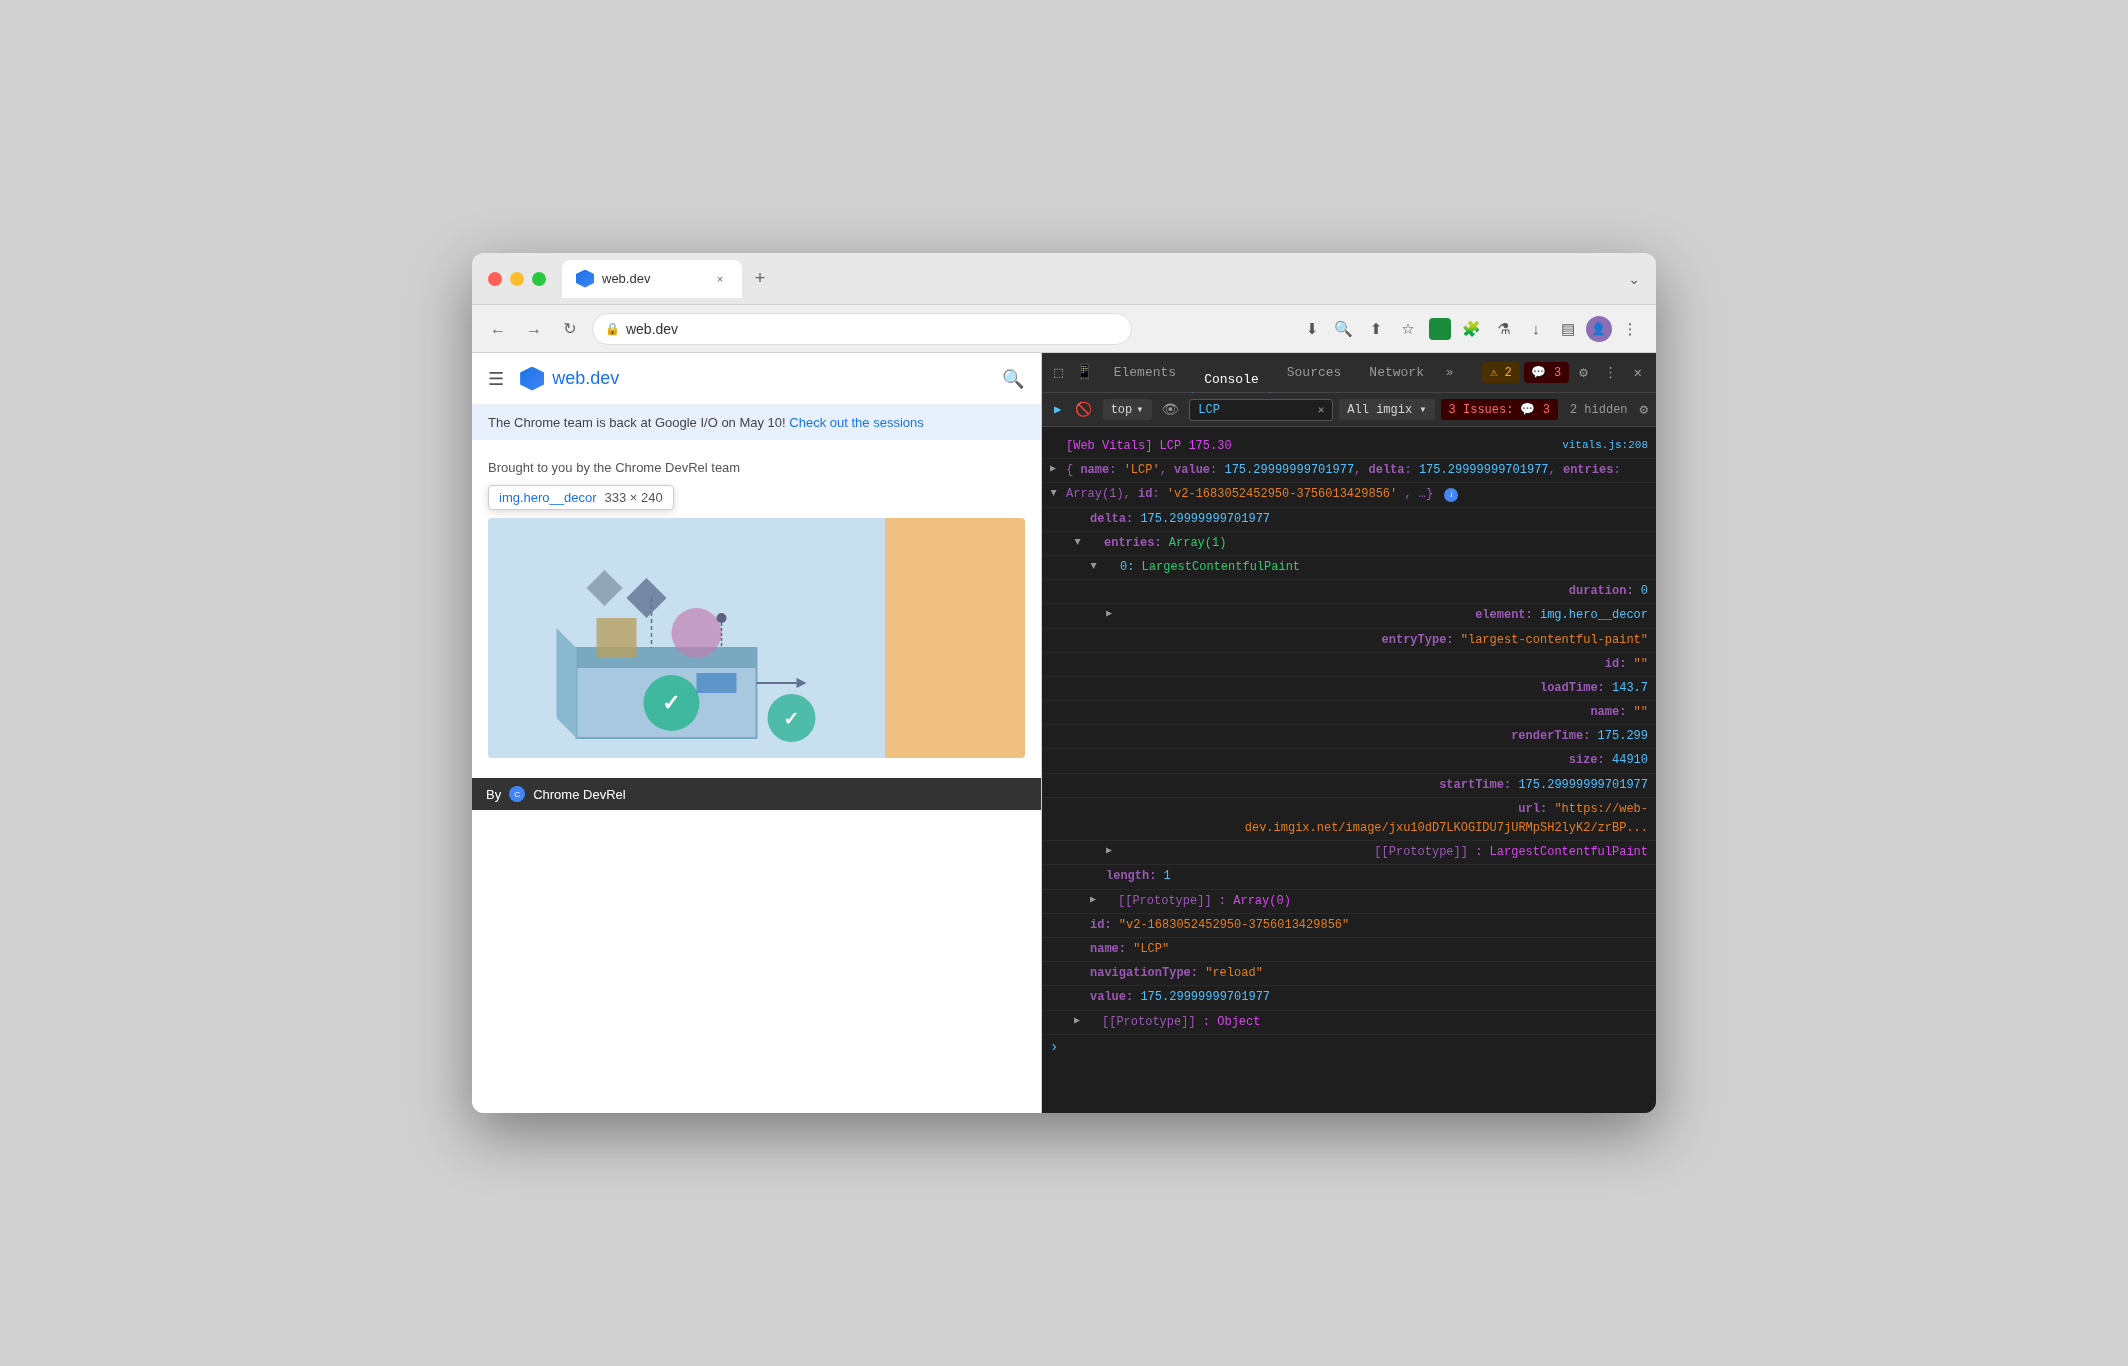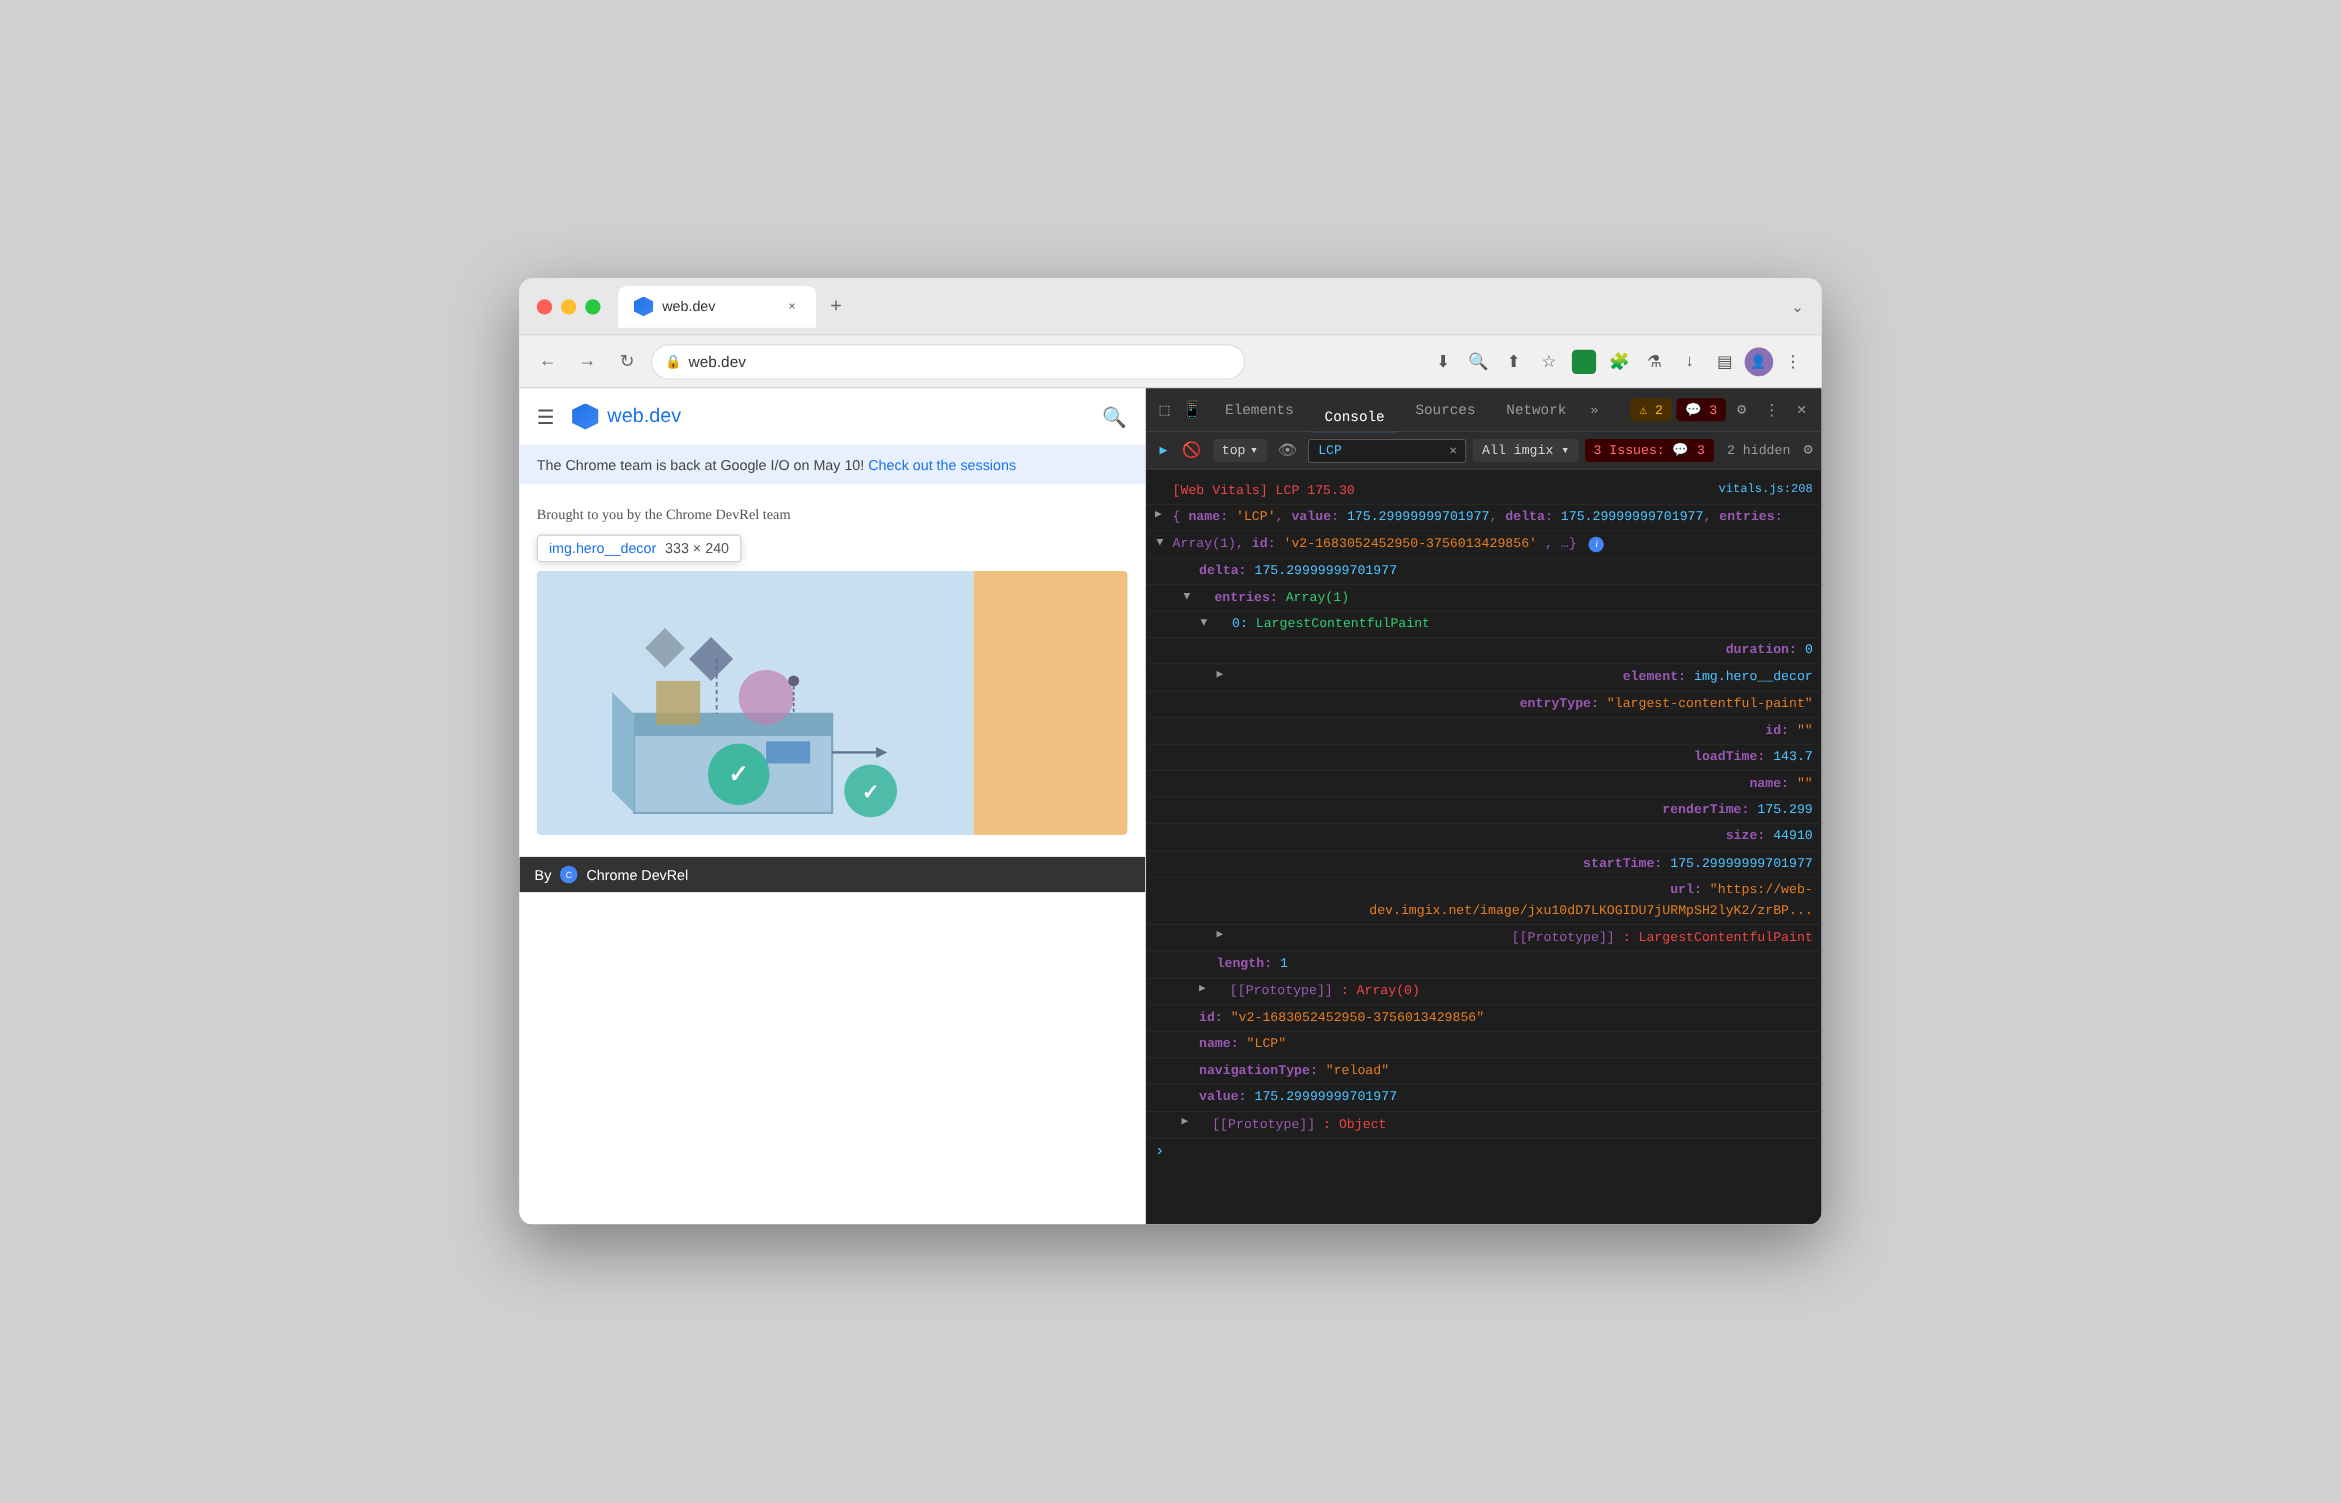--- a/index.html
+++ b/index.html
@@ -218,21 +218,21 @@
       background: #e8f0fe;
       padding: 10px 16px;
       font-size: 13px;
       color: #444;
     }
     .announcement-bar a { color: #1a73e8; text-decoration: none; }
 
     .hero-section {
       padding: 20px 16px;
     }
-    .hero-label { font-size: 13px; color: #555; margin-bottom: 10px; font-family: Liberation Serif, serif; }
+    .hero-label { font-size: 13px; color: #555; margin-bottom: 10px; }
 
     .element-tooltip {
       display: inline-flex;
       align-items: center;
       gap: 8px;
       background: white;
       border: 1px solid #ccc;
       border-radius: 4px;
       padding: 4px 10px;
       font-size: 13px;
@@ -444,21 +444,21 @@
       position: relative;
       border-bottom: 1px solid #2a2a2a;
     }
     .console-source {
       float: right;
       color: #4fc1ff;
       font-size: 11px;
       cursor: pointer;
     }
 
-    .log-white { color: #ef4444; }
+    .log-white { color: #d946ef; }
     .c-purple { color: #9b59b6; }
     .c-blue { color: #4fc1ff; }
     .c-key { color: #9b59b6; font-weight: bold; }
     .c-string { color: #e67e22; }
     .c-num { color: #4fc1ff; }
     .c-class { color: #2ecc71; }
 
     .expand-arrow {
       position: absolute;
       left: 8px;

